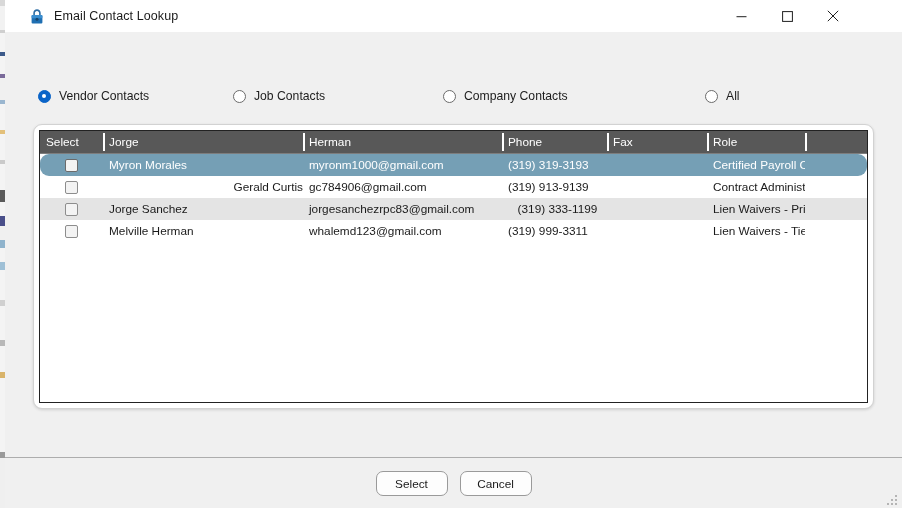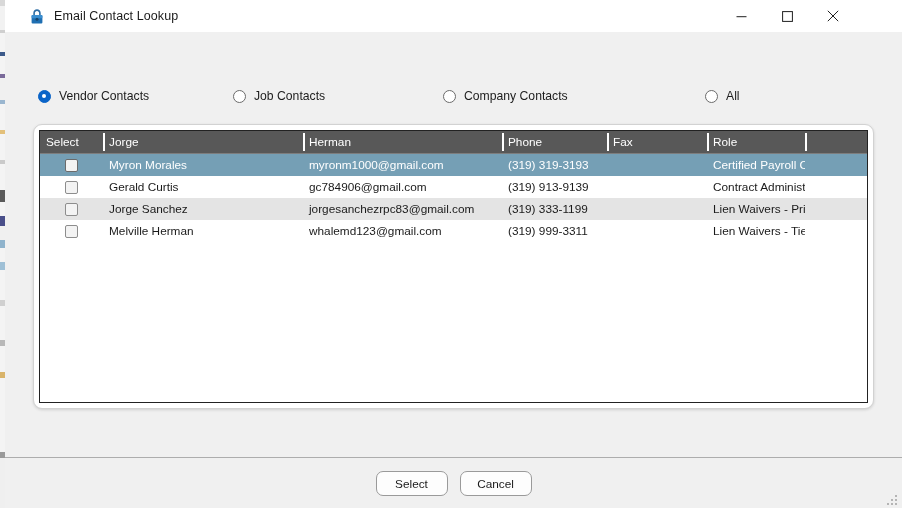--- a/index.html
+++ b/index.html
@@ -129,21 +129,21 @@
     padding-left: 6px; overflow: hidden; white-space: nowrap;
     flex: 0 0 auto;
   }
   .hcell + .hcell::before {
     content: ""; position: absolute; left: 0; top: 2px;
     width: 2px; height: 18px; background: #ffffff;
   }
   .row { display: flex; height: 22px; }
   .row.odd  { background: #e4e4e4; }
   .row.even { background: #ffffff; }
-  .row.selected { background: #759fb5; }
+  .row.selected { background: #759fb5; border-radius: 9px; }
   .row.selected .cell { color: #ffffff; }
   .cell {
     height: 22px; line-height: 22px;
     font-size: 11.8px; color: #1a1a1a;
     padding-left: 6px; overflow: hidden; white-space: nowrap;
     flex: 0 0 auto;
   }
   .cell.cb { display: flex; align-items: center; justify-content: center; padding-left: 0; }
   .chk {
     width: 13px; height: 13px; background: #f3f3f3;
@@ -261,34 +261,34 @@
             <div class="cell" style="width: 199px;">myronm1000@gmail.com</div>
             <div class="cell" style="width: 105px;">(319) 319-3193</div>
             <div class="cell" style="width: 100px;"></div>
             <div class="cell" style="width: 98px;">Certified Payroll C...</div>
             <div class="cell" style="width: 62px;"></div>
           </div>
           <div class="row even">
             <div class="cell cb" style="width: 63px;">
               <span class="chk"></span>
             </div>
-            <div class="cell" style="width: 200px;">Gerald Curtis</div>
+            <div class="cell" style="width: 200px; text-align: right;">Gerald Curtis</div>
             <div class="cell" style="width: 199px;">gc784906@gmail.com</div>
             <div class="cell" style="width: 105px;">(319) 913-9139</div>
             <div class="cell" style="width: 100px;"></div>
             <div class="cell" style="width: 98px;">Contract Administ...</div>
             <div class="cell" style="width: 62px;"></div>
           </div>
           <div class="row odd">
             <div class="cell cb" style="width: 63px;">
               <span class="chk"></span>
             </div>
             <div class="cell" style="width: 200px;">Jorge Sanchez</div>
             <div class="cell" style="width: 199px;">jorgesanchezrpc83@gmail.com</div>
-            <div class="cell" style="width: 105px;">(319) 333-1199</div>
+            <div class="cell" style="width: 105px; text-align: center;">(319) 333-1199</div>
             <div class="cell" style="width: 100px;"></div>
             <div class="cell" style="width: 98px;">Lien Waivers - Pri...</div>
             <div class="cell" style="width: 62px;"></div>
           </div>
           <div class="row even">
             <div class="cell cb" style="width: 63px;">
               <span class="chk"></span>
             </div>
             <div class="cell" style="width: 200px;">Melville Herman</div>
             <div class="cell" style="width: 199px;">whalemd123@gmail.com</div>

